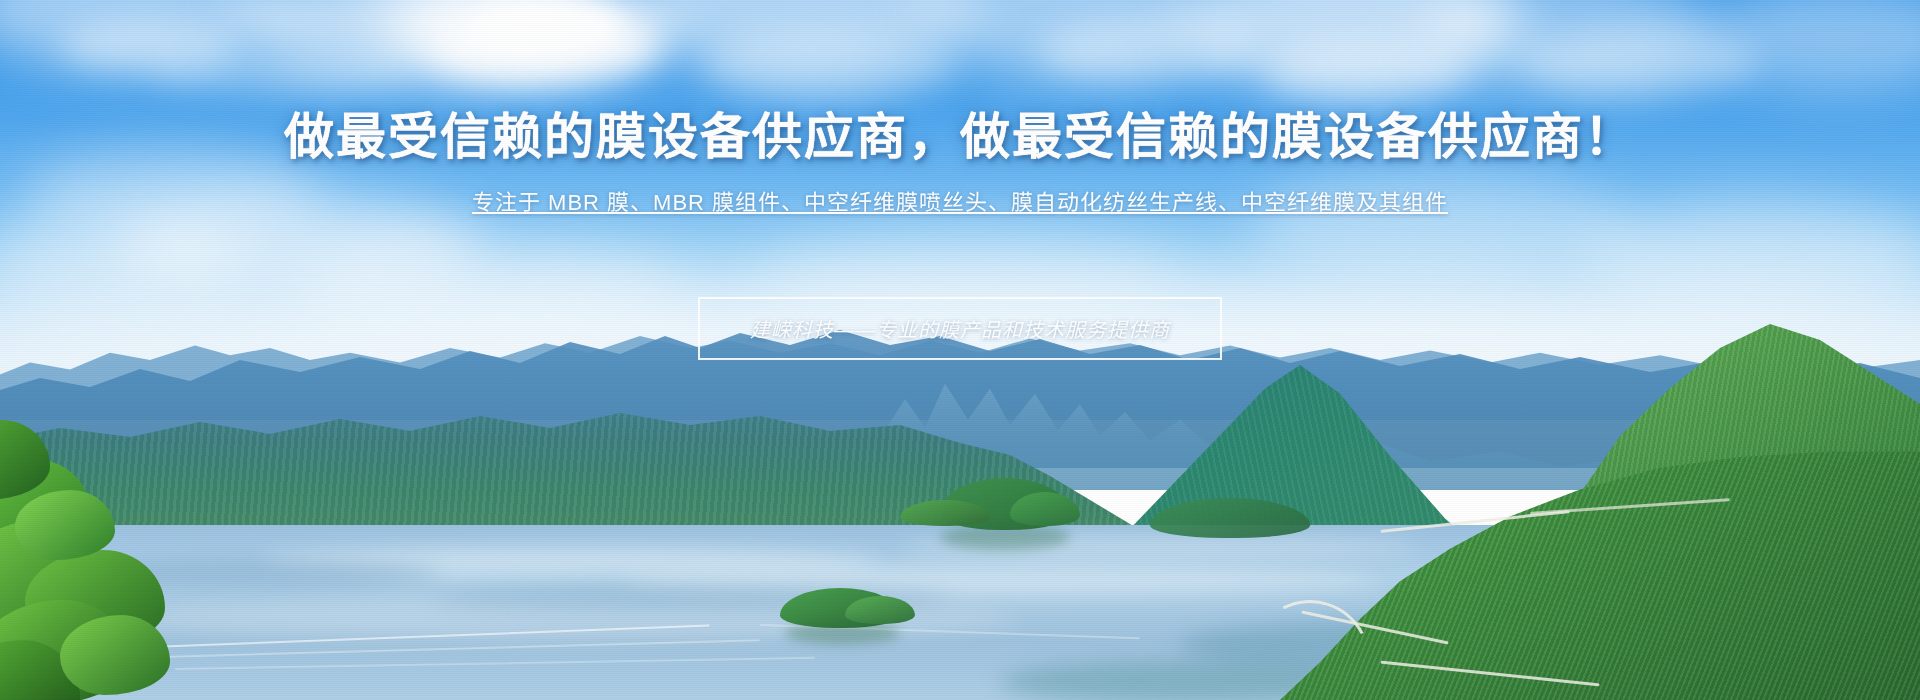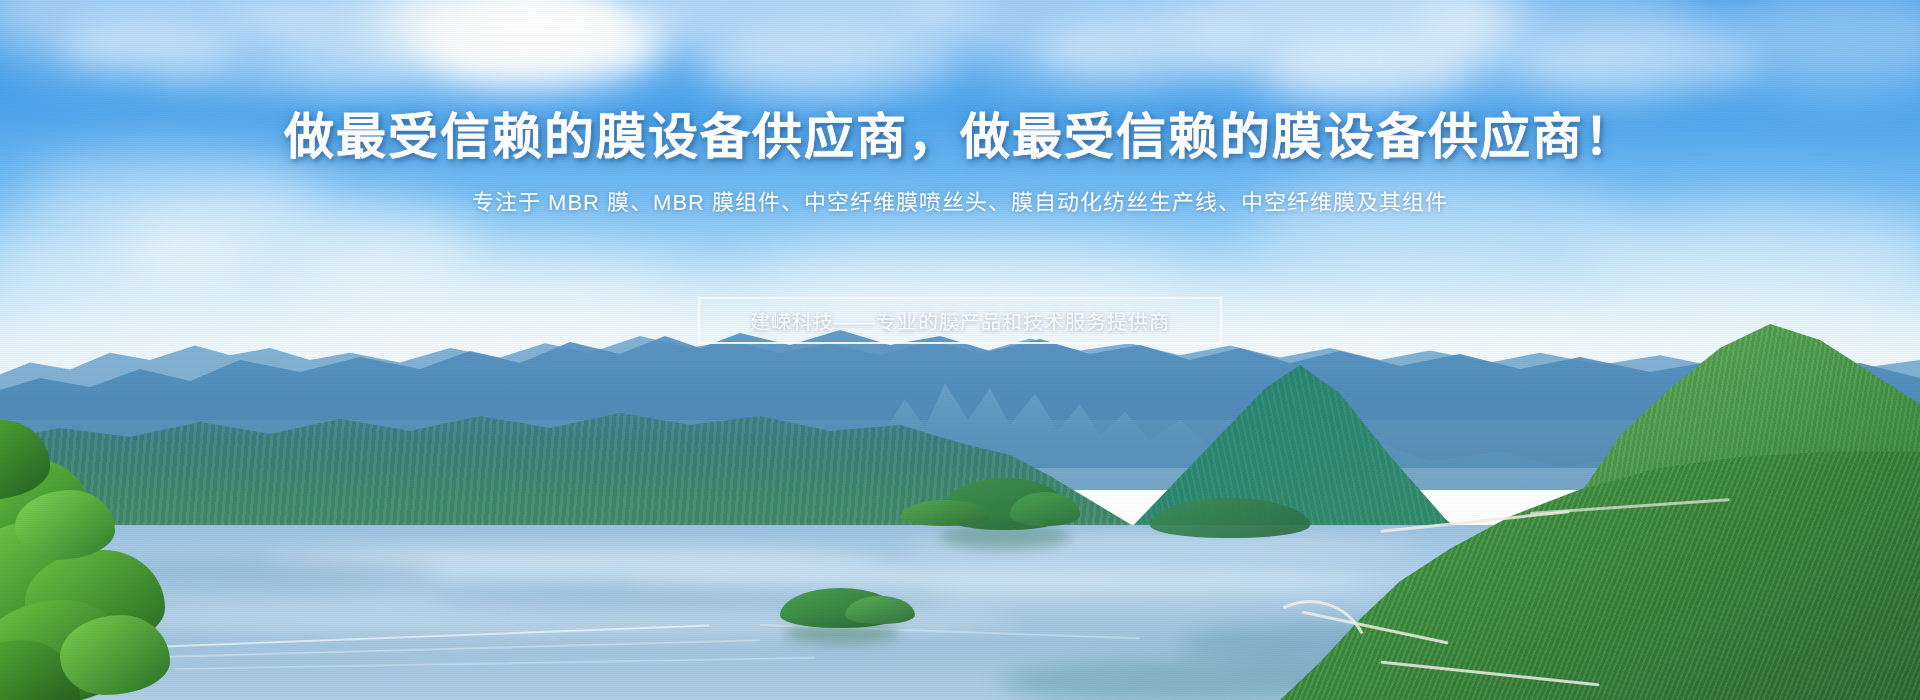--- a/index.html
+++ b/index.html
@@ -222,27 +222,28 @@
     font-family:"DejaVu Sans","Liberation Sans",sans-serif;
   }
   .subtitle{
     position:absolute; left:0; right:0; top:184px;
     text-align:center;
     font-size:22px;
     color:#ffffff;
     letter-spacing:1px;
     white-space:nowrap;
     text-shadow:0 1px 4px rgba(25,70,120,.40);
+    text-decoration:underline;
   }
   .tagbox{
     position:absolute; left:50%; top:297px;
     transform:translateX(-50%);
-    width:524px; height:47px;
+    width:524px; height:63px;
     border:2px solid rgba(255,255,255,.92);
-    display:flex; align-items:center; justify-content:center;
+    display:flex; align-items:center; justify-content:center;font-style:italic;
   }
   .tagbox span{
     font-size:20px;
     color:#ffffff;
     letter-spacing:1px;
     white-space:nowrap;
     text-shadow:0 1px 4px rgba(25,70,120,.38);
   }
 
   .grain{

